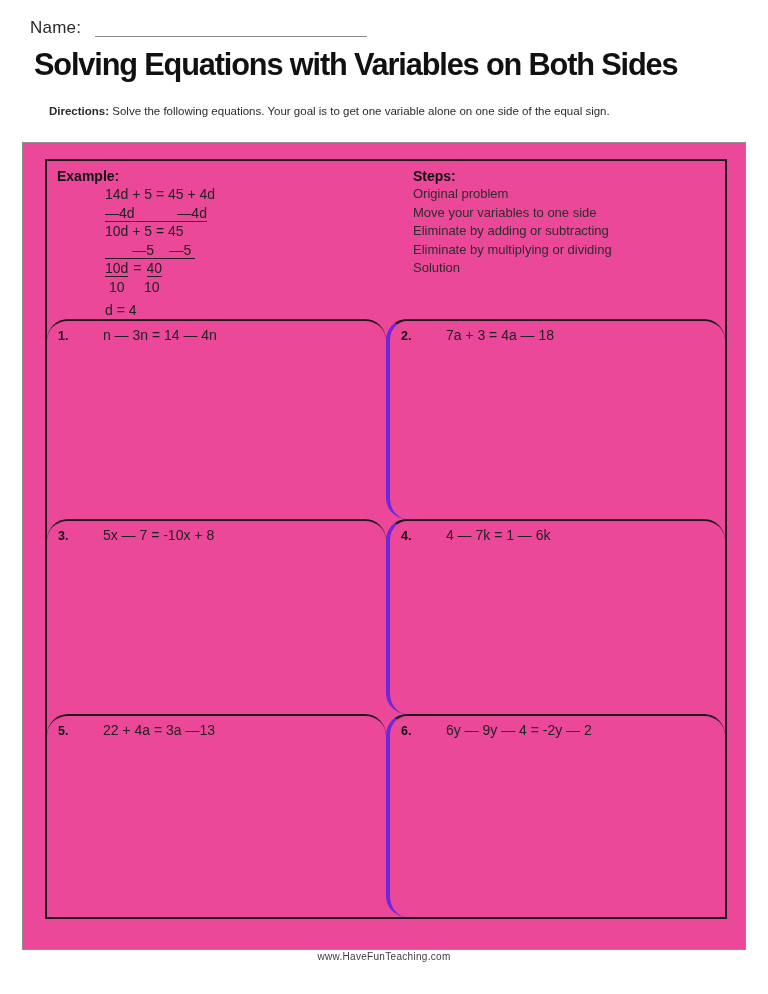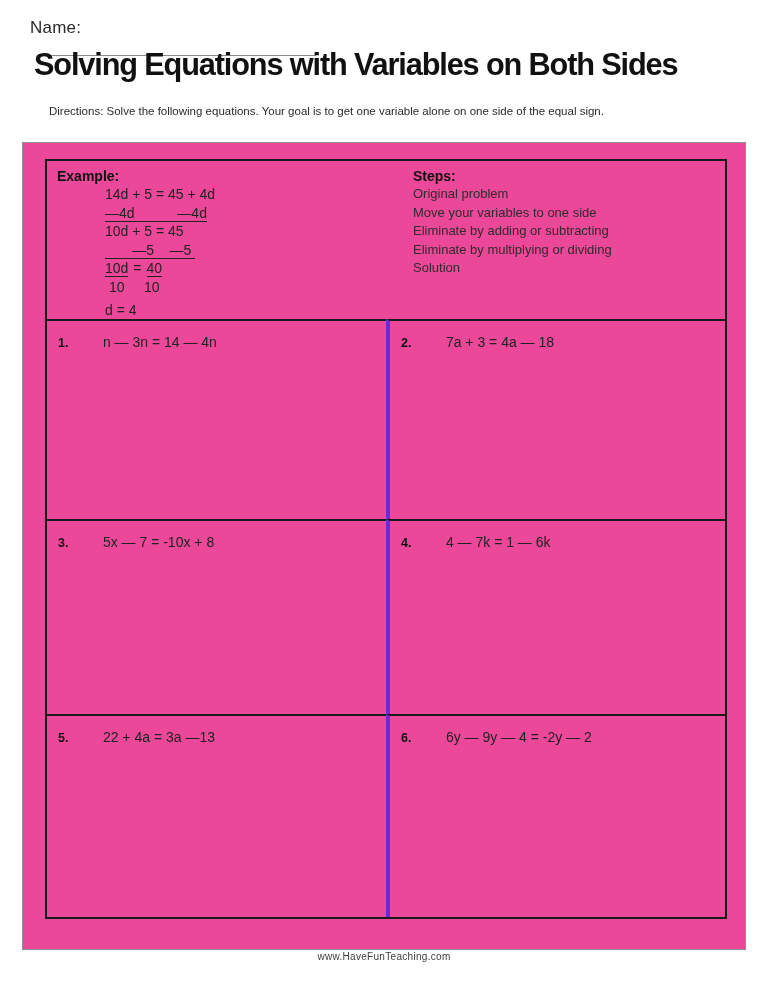--- a/index.html
+++ b/index.html
@@ -7,38 +7,38 @@
   body {
     width: 768px; height: 994px;
     font-family: "Liberation Sans", sans-serif;
     color: #1f1f1f;
     position: relative;
     overflow: hidden;
   }
   .page { width: 768px; height: 994px; position: relative; }
 
   
-  .name-row { position: absolute; left: 30px; top: 18px; display: flex; align-items: flex-start; flex-direction: column; }
+  .name-row { position: absolute; left: 30px; top: 18px; display: flex; align-items: center; }
   .name-label { font-size: 17px; color: #2a2a2a; letter-spacing: 0.2px; }
   .name-line {
     display: inline-block; width: 272px; height: 18px;
     border-bottom: 1.5px solid #8a8a8a; margin-left: 14px;
   }
 
   
   .title {
     position: absolute; left: 34px; top: 46px; width: 720px;
     font-size: 32px; font-weight: bold; color: #111;
     letter-spacing: -1.2px; white-space: nowrap;
     transform: scaleX(0.96); transform-origin: left center;
   }
 
   
   .directions { position: absolute; left: 25px; top: 105px; font-size: 11.5px; color: #2a2a2a; }
-  .directions .bold { font-weight: normal; padding-left: 24px; }
+  .directions .bold { font-weight: bold; padding-left: 24px; }
 
   
   .outer-box {
     position: absolute; left: 22px; top: 142px;
     width: 724px; height: 808px;
     border: 1px solid #909090; background: #ec4899;
   }
 
   
   .inner-box {
@@ -59,21 +59,21 @@
   .step-line { font-size: 13px; line-height: 18.5px; color: #2c2c2c; }
   .step-gap { }
 
   
   .grid {
     display: grid;
     grid-template-columns: 339px 1fr;
     grid-template-rows: 200px 195px 203px;
     width: 100%;
   }
-  .cell { border-top: 2px solid #1a1a1a; padding: 12px 0 0 11px; }
+  .cell { border-top: 2px solid #1a1a1a; padding: 5px 0 0 11px; border-radius: 21px; }
   .cell.right { border-left: 4px solid #6d28d9; }
   .pnum { font-size: 12.5px; font-weight: bold; color: #111; }
   .peq { font-size: 14px; color: #222; margin-left: 30px; white-space: pre; }
 
   
   .footer {
     position: absolute; left: 0; top: 951px; width: 768px;
     text-align: center; font-size: 10px; color: #3d3d3d; letter-spacing: 0.3px;
   }
 </style>

